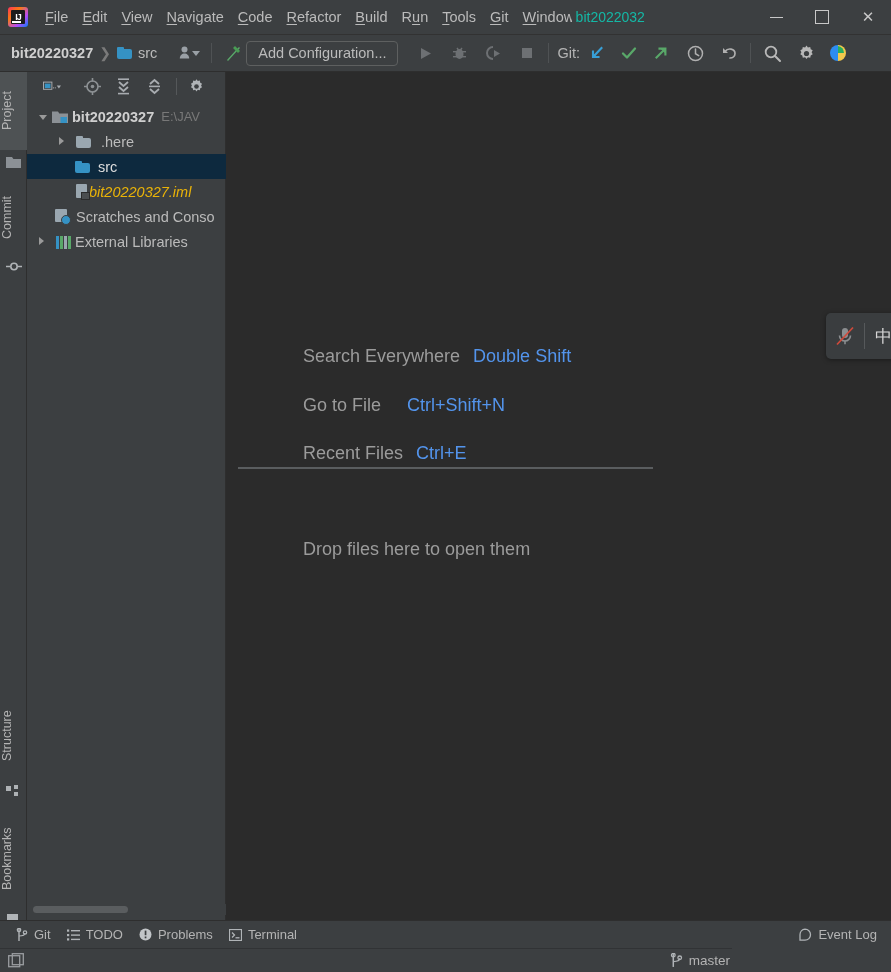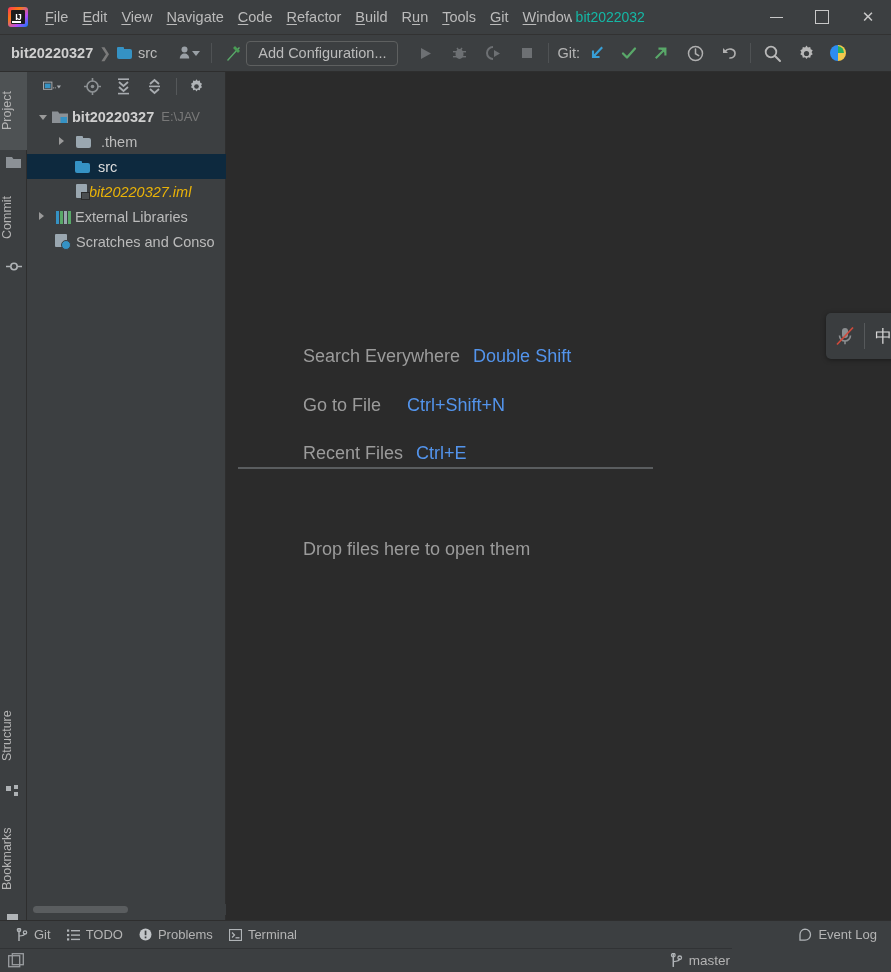--- a/index.html
+++ b/index.html
@@ -406,52 +406,52 @@
             <rect x="8.5" y="7" width="6.5" height="6" fill="#3592c4"></rect>
           </svg>
         </span>
         <span class="label" style="font-weight:bold;color:#cfcfcf;">bit20220327</span>
         <span class="path">E:\JAV</span>
       </div>
 
       <div class="row" style="padding-left:28px;">
         <span class="chev right"></span>
         <span class="folder-ico grey" style="margin-left:6px;"></span>
-        <span class="label">.them</span>
+        <span class="label">.here</span>
       </div>
 
       <div class="row sel" style="padding-left:48px;">
         <span class="folder-ico"></span>
         <span class="label" style="color:#dddddd;margin-left:2px;">src</span>
       </div>
 
       <div class="row" style="padding-left:48px;">
         <span class="iml-ico"></span>
         <span class="label" style="color:#eab308;margin-left:0;font-style:italic;">bit20220327.iml</span>
+      </div>
+
+      <div class="row" style="padding-left:28px;">
+        <span class="scratch-ico">
+          <span class="pg"></span>
+            <span class="cl"></span>
+        </span>
+        <span class="label" style="margin-left:5px;">Scratches and Conso</span>
       </div>
 
       <div class="row" style="padding-left:8px;">
         <span class="chev right"></span>
         <span class="lib-ico" style="margin-left:6px;">
           <i style="background:#3592c4;"></i>
             <i style="background:#59a869;"></i>
             <i style="background:#9aa7b0;"></i>
             <i style="background:#59a869;"></i>
         </span>
         <span class="label">External Libraries</span>
       </div>
 
-      <div class="row" style="padding-left:28px;">
-        <span class="scratch-ico">
-          <span class="pg"></span>
-            <span class="cl"></span>
-        </span>
-        <span class="label" style="margin-left:5px;">Scratches and Conso</span>
-      </div>
-
     </div>
   </div>
   <div class="hscroll">
     <div class="thumb"></div>
   </div>
 
   <div class="editor">
     <div class="hint" style="left:77px; top:274px;">
       <span>Search Everywhere</span>
       <span class="key" style="margin-left:8px;">Double Shift</span>

